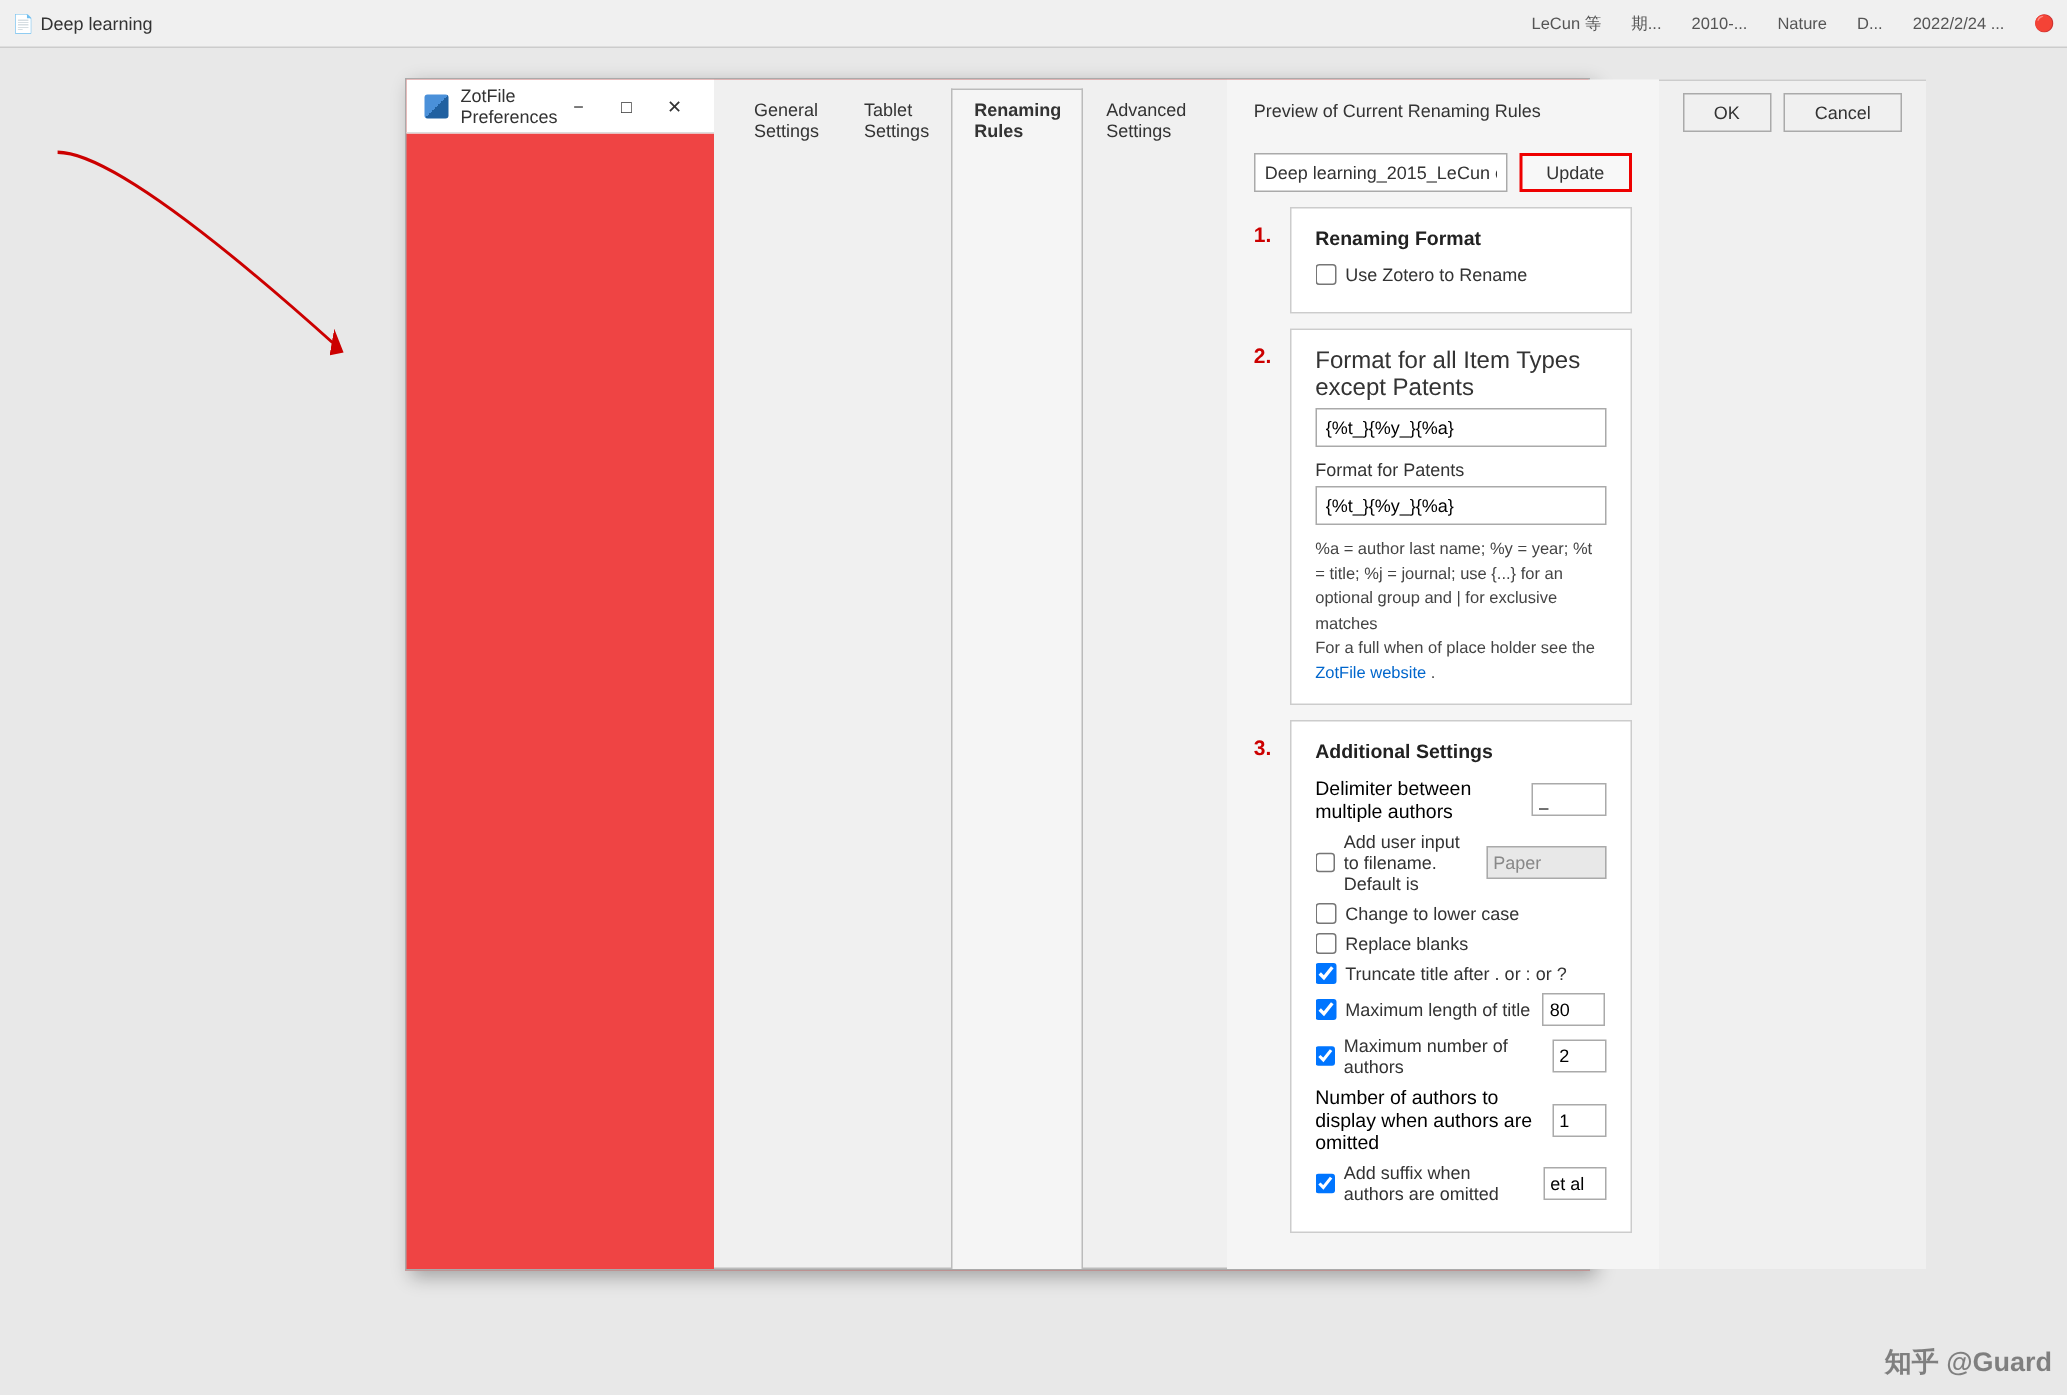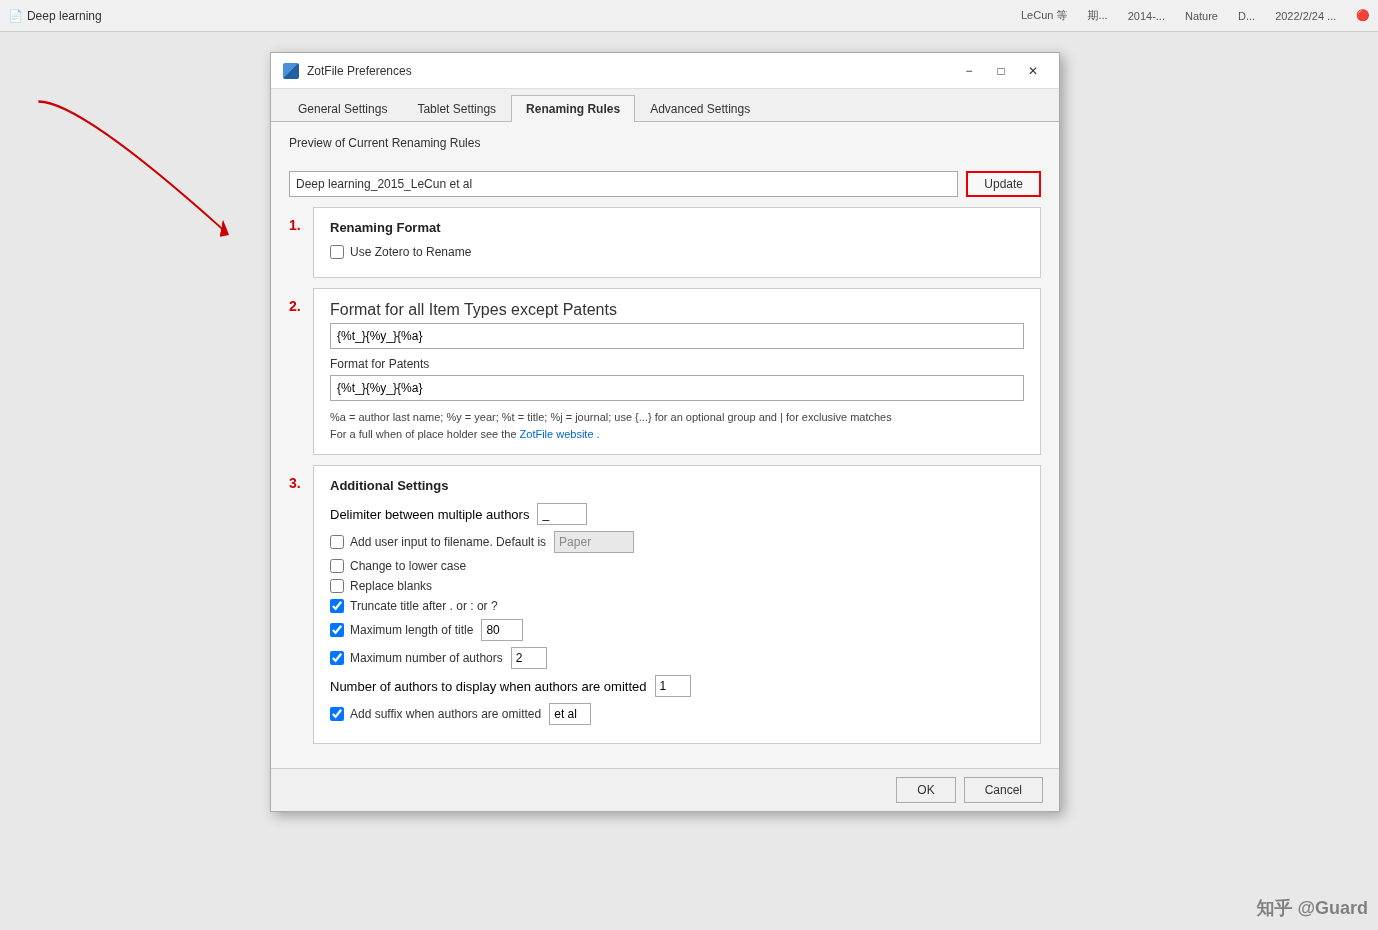--- a/index.html
+++ b/index.html
@@ -63,21 +63,21 @@
     
     .dialog {
       position: absolute;
       top: 20px;
       left: 270px;
       width: 790px;
       background: #ef4444;
       border: 1px solid #aaa;
       box-shadow: 4px 4px 12px rgba(0,0,0,0.3);
       display: flex;
-      flex-direction: column;
+      flex-direction: row;
     }
 
     
     .title-bar {
       background: #ffffff;
       border-bottom: 1px solid #ddd;
       height: 36px;
       display: flex;
       align-items: center;
       padding: 0 12px;
@@ -297,21 +297,21 @@
 <body>
 
 <div class="top-bar">
   <div class="top-bar-item">
     <span>📄</span>
     <span>Deep learning</span>
   </div>
   <div class="top-bar-right">
     <span>LeCun 等</span>
     <span>期...</span>
-    <span>2014-...</span>
+    <span>2010-...</span>
     <span>Nature</span>
     <span>D...</span>
     <span>2022/2/24 ...</span>
     <span style="color:red;">🔴</span>
   </div>
 </div>
 
 <div class="desktop">
 
   <div class="arrow-annotation">

